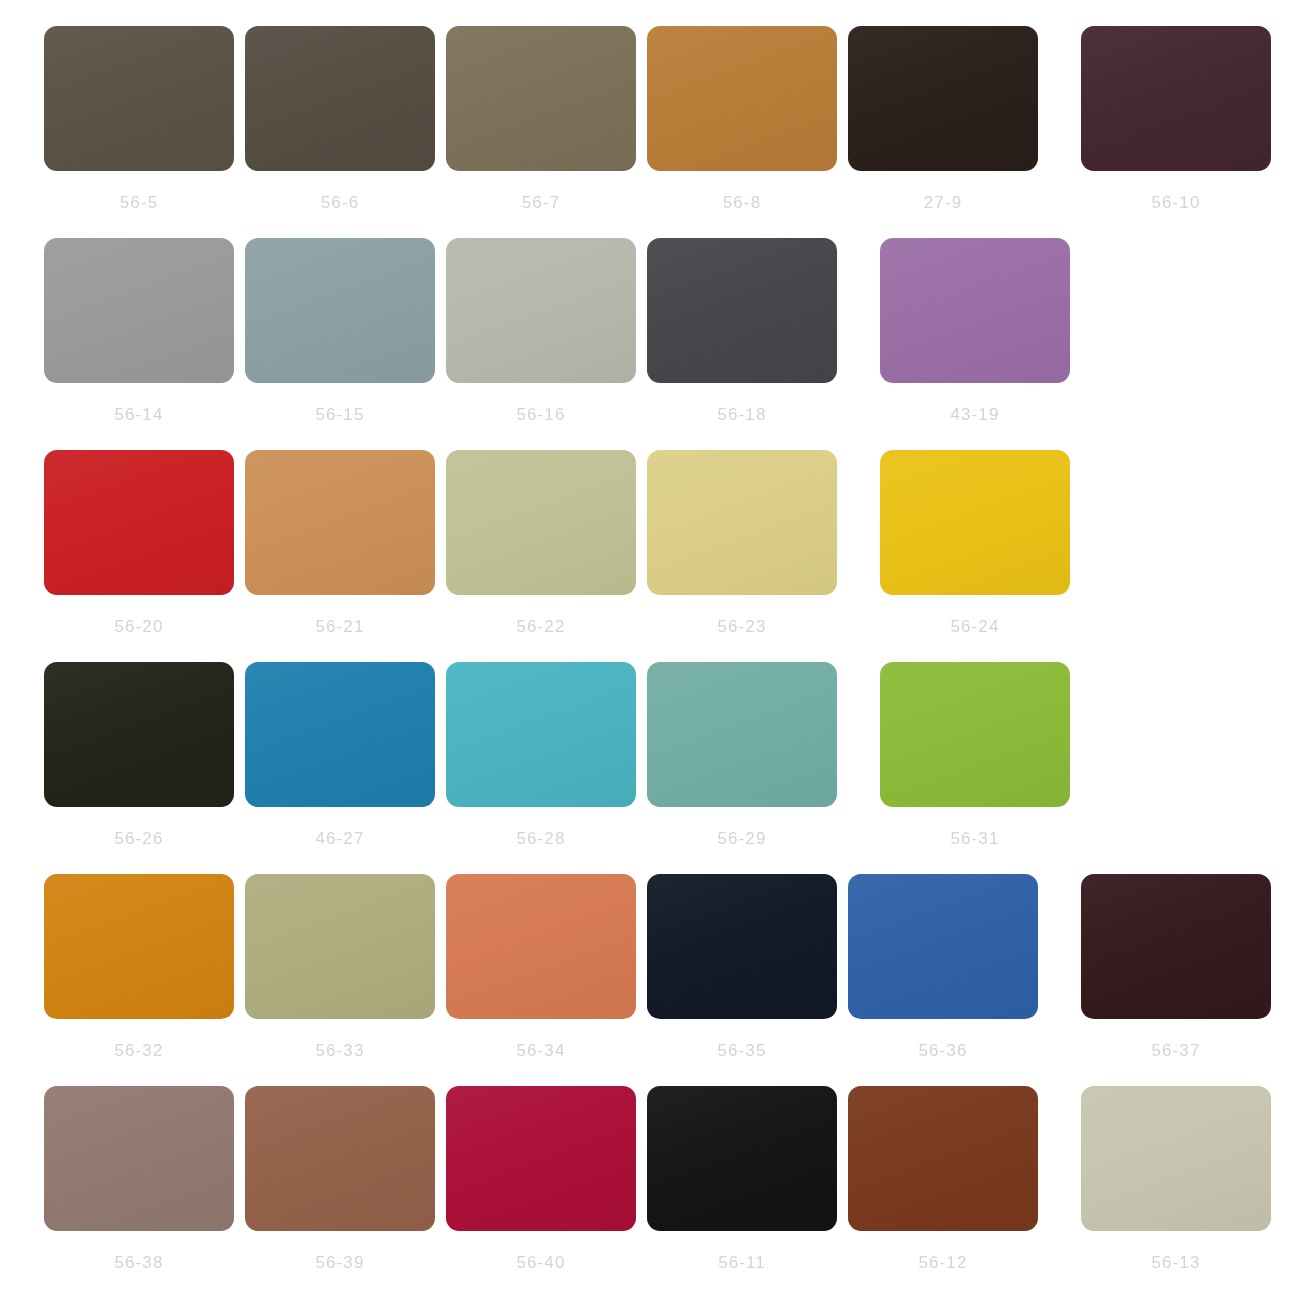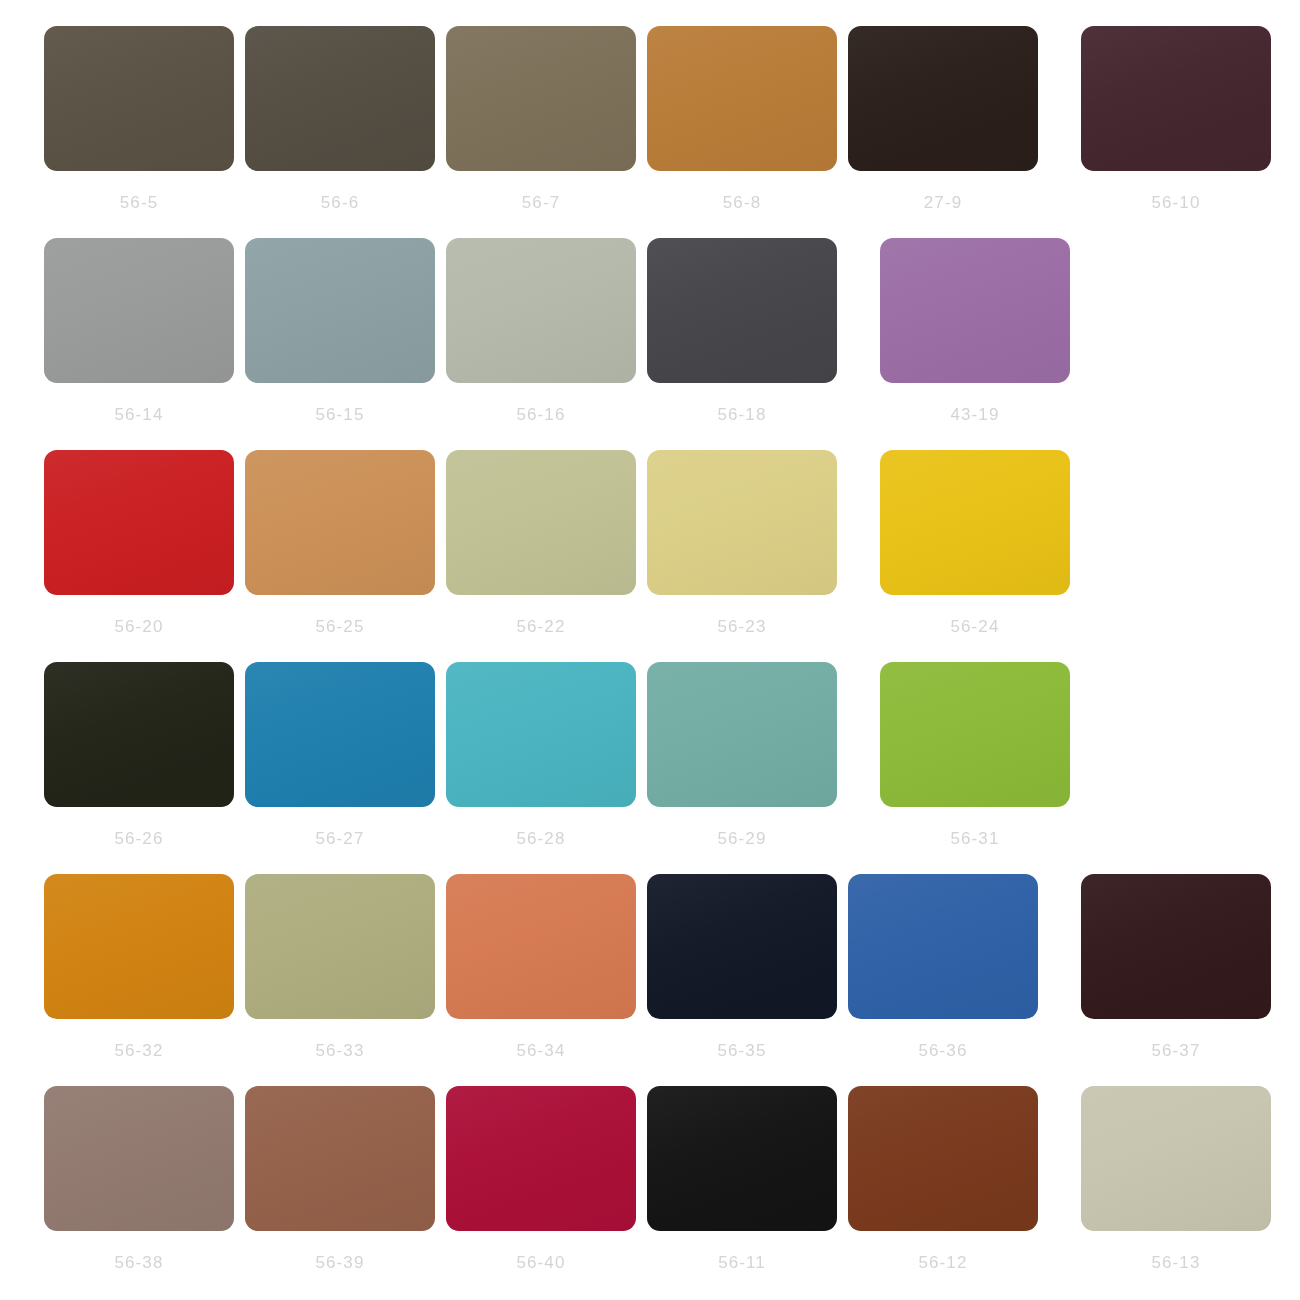--- a/index.html
+++ b/index.html
@@ -136,21 +136,21 @@
         <div class="swatch-label">43-19</div>
       </div>
     </div>
     <div class="swatch-row">
       <div class="swatch-cell">
         <div class="swatch-chip" style="background-color: rgb(202, 31, 34);"></div>
         <div class="swatch-label">56-20</div>
       </div>
       <div class="swatch-cell">
         <div class="swatch-chip" style="background-color: rgb(203, 144, 87);"></div>
-        <div class="swatch-label">56-25</div>
+        <div class="swatch-label">56-21</div>
       </div>
       <div class="swatch-cell">
         <div class="swatch-chip" style="background-color: rgb(193, 193, 149);"></div>
         <div class="swatch-label">56-22</div>
       </div>
       <div class="swatch-cell">
         <div class="swatch-chip" style="background-color: rgb(219, 207, 135);"></div>
         <div class="swatch-label">56-23</div>
       </div>
       <div class="swatch-cell">
@@ -158,21 +158,21 @@
         <div class="swatch-label">56-24</div>
       </div>
     </div>
     <div class="swatch-row">
       <div class="swatch-cell">
         <div class="swatch-chip" style="background-color: rgb(34, 36, 24);"></div>
         <div class="swatch-label">56-26</div>
       </div>
       <div class="swatch-cell">
         <div class="swatch-chip" style="background-color: rgb(31, 127, 174);"></div>
-        <div class="swatch-label">56-27</div>
+        <div class="swatch-label">46-27</div>
       </div>
       <div class="swatch-cell">
         <div class="swatch-chip" style="background-color: rgb(73, 180, 192);"></div>
         <div class="swatch-label">56-28</div>
       </div>
       <div class="swatch-cell">
         <div class="swatch-chip" style="background-color: rgb(114, 173, 164);"></div>
         <div class="swatch-label">56-29</div>
       </div>
       <div class="swatch-cell">

